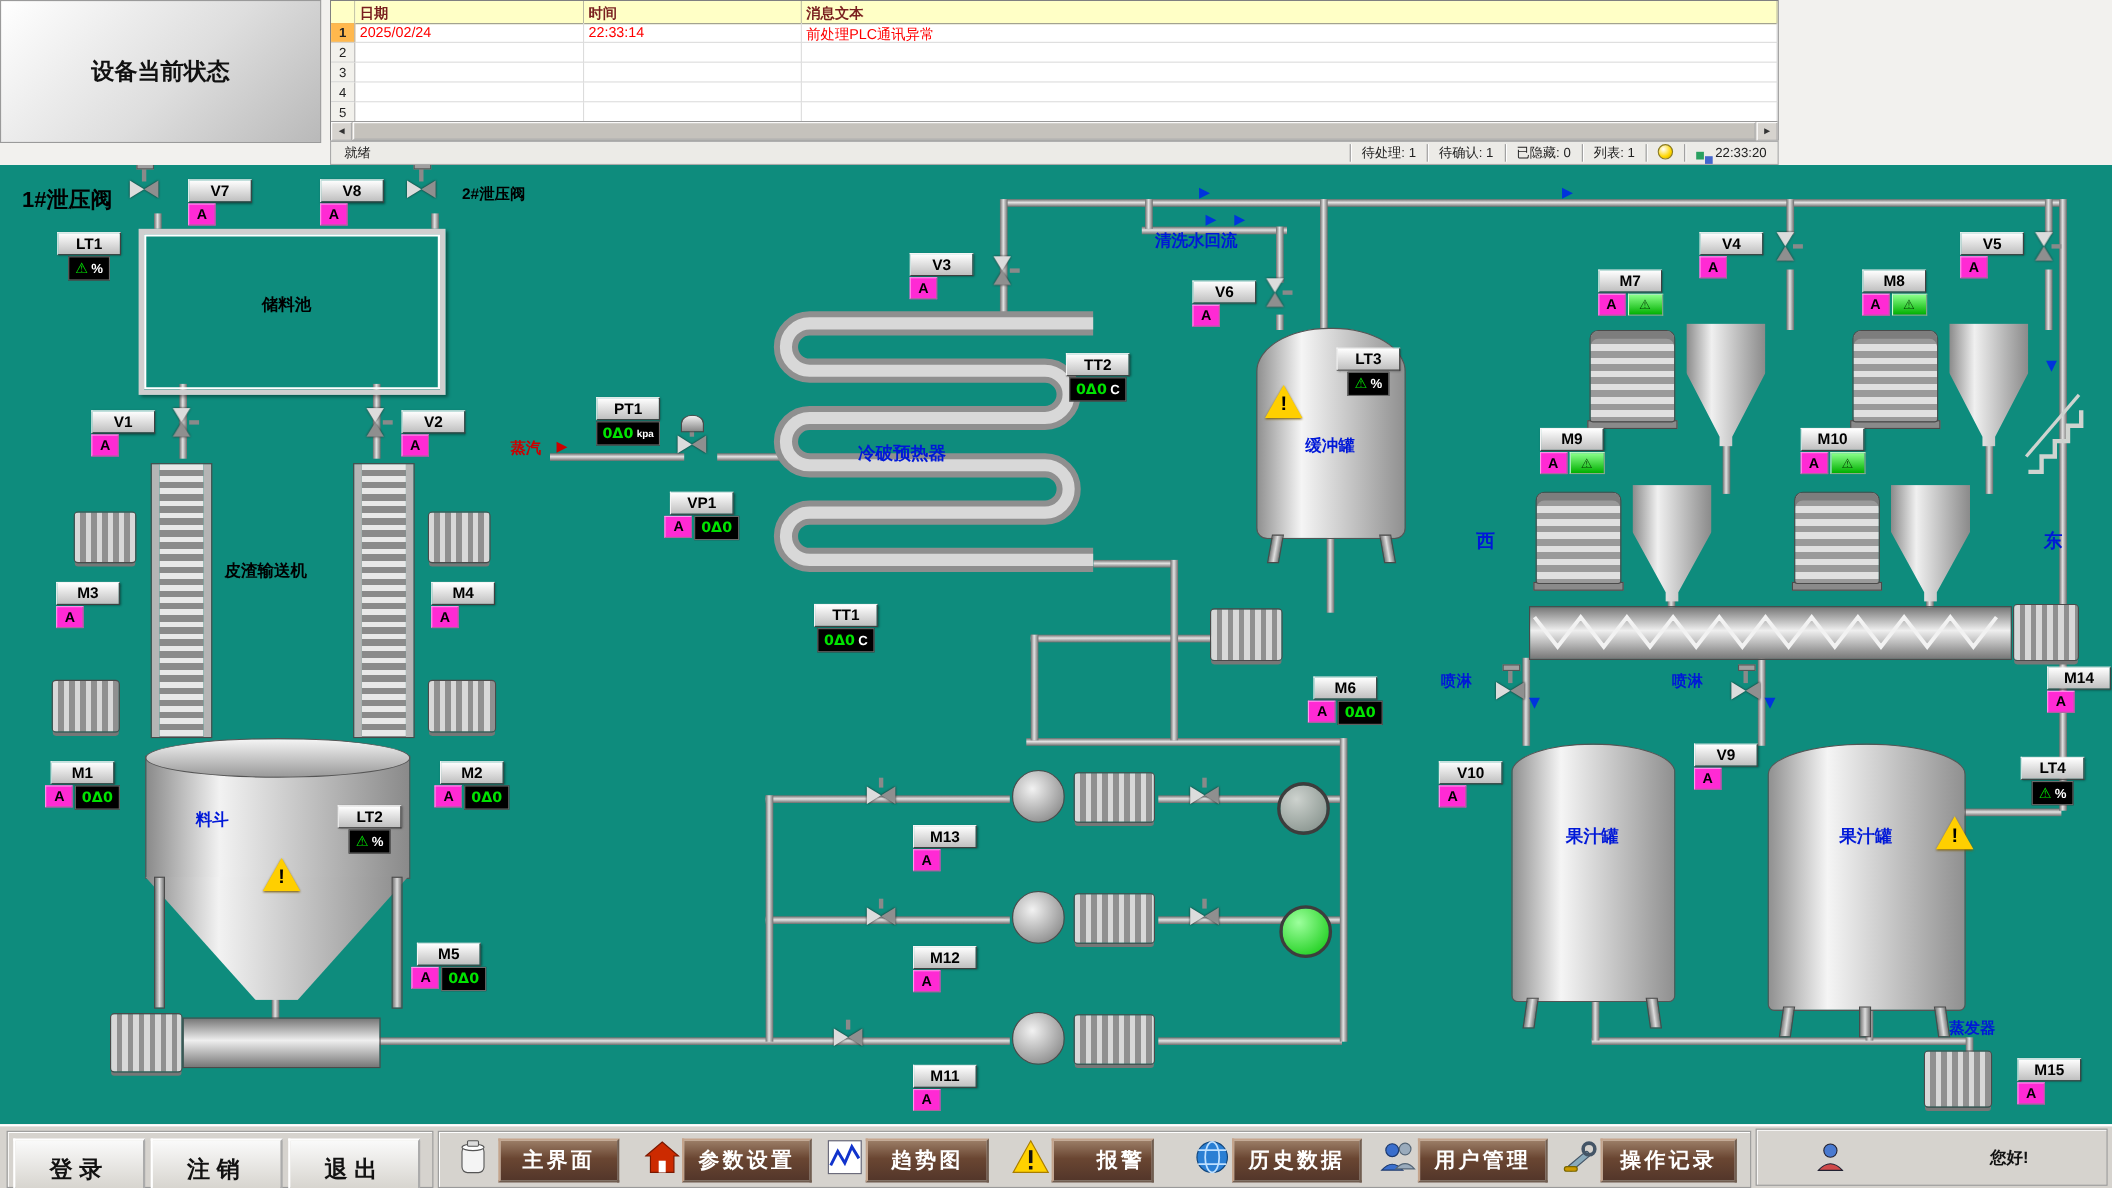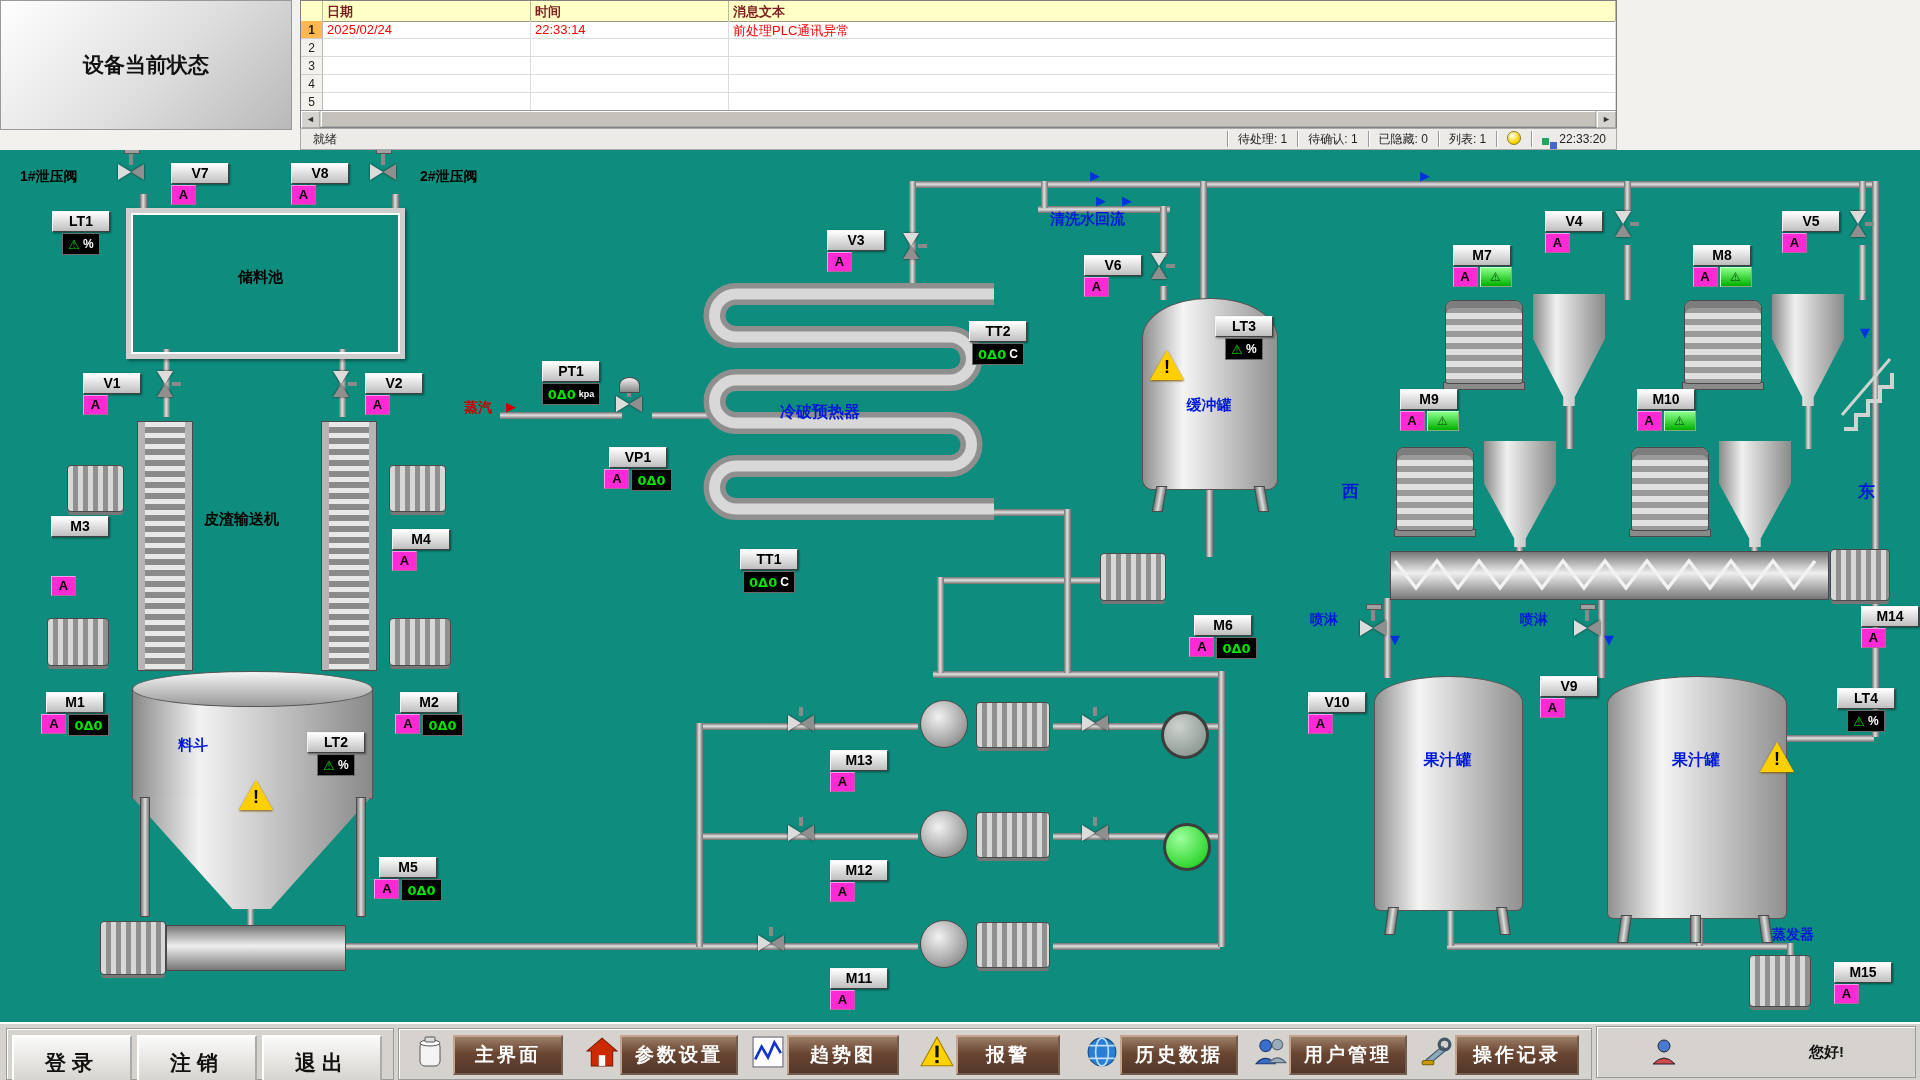--- a/index.html
+++ b/index.html
@@ -275,21 +275,21 @@
         <div class="valve vert" style="left: 152px; top: 226px;">
           <i></i>
         </div>
         <div class="valve vert" style="left: 328px; top: 226px;">
           <i></i>
         </div>
       </div>
 
     <div class="pool abs" style="left:126px;top:58px;width:269px;height:141px"></div>
     <div class="dlabel" style="left:126px;top:118px;width:269px;text-align:center">储料池</div>
-    <div class="dlabel" style="left:20px;top:18px;font-size:14px">1#泄压阀</div>
+    <div class="dlabel" style="left:20px;top:18px;font-size:20px">1#泄压阀</div>
     <div class="dlabel" style="left:420px;top:18px;font-size:14px">2#泄压阀</div>
 
     <div class="conv abs" style="left:138px;top:272px;width:40px;height:248px"></div>
     <div class="conv abs" style="left:322px;top:272px;width:40px;height:248px"></div>
     <div class="dlabel" style="left:204px;top:360px">皮渣输送机</div>
 
     <div class="motor abs" style="left:67px;top:315px;width:55px;height:45px"></div>
     <div class="motor abs" style="left:389px;top:315px;width:55px;height:45px"></div>
     <div class="motor abs" style="left:47px;top:468px;width:60px;height:46px"></div>
     <div class="motor abs" style="left:389px;top:468px;width:60px;height:46px"></div>
@@ -408,21 +408,21 @@
           <div class="brow left">
             <span class="box-a">A</span>
           </div>
         </div>
         <div class="badge" style="left: 365px; top: 223px; width: 58px;">
           <div class="blabel">V2</div>
           <div class="brow left">
             <span class="box-a">A</span>
           </div>
         </div>
-        <div class="badge" style="left: 51px; top: 366px; width: 58px; gap: 38px;">
+        <div class="badge" style="left: 51px; top: 379px; width: 58px;">
           <div class="blabel">M3</div>
           <div class="brow left">
             <span class="box-a">A</span>
           </div>
         </div>
         <div class="badge" style="left: 392px; top: 379px; width: 58px;">
           <div class="blabel">M4</div>
           <div class="brow left">
             <span class="box-a">A</span>
           </div>
@@ -672,21 +672,21 @@
     <span class="navicon" style="left: 752px;"><svg width="32" height="32" viewBox="0 0 30 30">
         <rect x="1" y="1" width="28" height="28" fill="#fff" stroke="#667"></rect>
         <polyline points="3,22 9,10 15,20 21,6 27,16" fill="none" stroke="#1133cc" stroke-width="2.5"></polyline>
       </svg></span>
     <button class="navbtn" style="left: 787px; width: 112px;">趋势图</button>
     <span class="navicon" style="left: 920px;"><svg width="34" height="32" viewBox="0 0 32 30">
         <polygon points="16,1 31,28 1,28" fill="#ffd200" stroke="#a97d00"></polygon>
         <rect x="14.5" y="9" width="3" height="11" fill="#111"></rect>
         <rect x="14.5" y="22.5" width="3" height="3" fill="#111"></rect>
       </svg></span>
-    <button class="navbtn" style="left: 956px; width: 104px;">报警</button>
+    <button class="navbtn" style="left: 956px; width: 93px; text-align: right;">报警</button>
     <span class="navicon" style="left: 1086px;"><svg width="32" height="32" viewBox="0 0 30 30">
         <circle cx="15" cy="15" r="13" fill="#2a7fd4" stroke="#12477e"></circle>
         <ellipse cx="15" cy="15" rx="6" ry="13" fill="none" stroke="#bfe0ff" stroke-width="1.5"></ellipse>
         <path d="M3 9 H27 M3 21 H27" stroke="#bfe0ff" stroke-width="1.5" fill="none"></path>
       </svg></span>
     <button class="navbtn" style="left: 1120px; width: 118px;">历史数据</button>
     <span class="navicon" style="left: 1254px;"><svg width="34" height="32" viewBox="0 0 32 30">
         <circle cx="11" cy="9" r="5.5" fill="#3a6ecc" stroke="#1c3a70"></circle>
         <path d="M2 26 q9 -10 18 0 z" fill="#3a6ecc" stroke="#1c3a70"></path>
         <circle cx="22" cy="8" r="5" fill="#9aabbc" stroke="#567"></circle>

